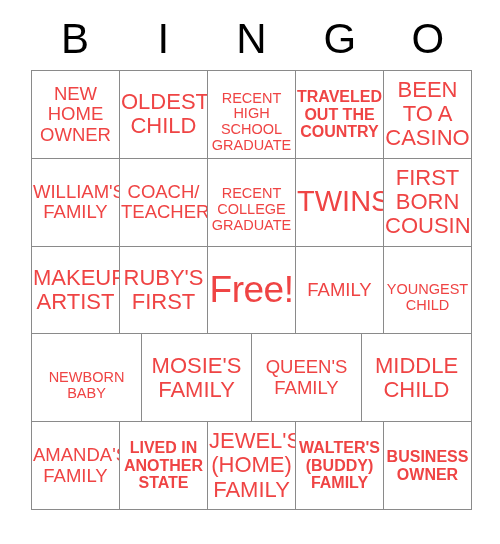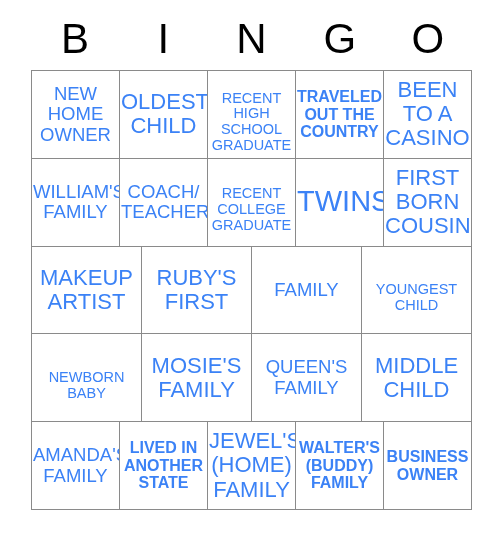--- a/index.html
+++ b/index.html
@@ -57,21 +57,21 @@
     align-items: center;
     justify-content: center;
     text-align: center;
     padding: 0 1px;
     overflow: hidden;
   }
   .cell-text {
     display: block;
     width: 100%;
     line-height: 1.1;
-    color: #3b82f6;
+    color: #ef4444;
     white-space: pre-line;
   }
   
   .fs-xs .cell-text { font-size: 14.5px; margin-top: 16px; }
   .fs-s  .cell-text { font-size: 16px; font-weight: bold; }
   .fs-m  .cell-text { font-size: 18.5px; }
   .fs-l  .cell-text { font-size: 22px; }
   .fs-xxl .cell-text { font-size: 29px; }
   .fs-free .cell-text { font-size: 37px; letter-spacing: -0.5px; }
 </style>
@@ -141,20 +141,23 @@
       </div>
       <div class="grid-row">
         <div class="cell fs-l">
           <span class="cell-text">MAKEUP
 ARTIST</span>
         </div>
         <div class="cell fs-l">
           <span class="cell-text">RUBY'S
 FIRST</span>
         </div>
+        <div class="cell fs-free">
+          <span class="cell-text">Free!</span>
+        </div>
         <div class="cell fs-m">
           <span class="cell-text">FAMILY</span>
         </div>
         <div class="cell fs-xs">
           <span class="cell-text">YOUNGEST
 CHILD</span>
         </div>
       </div>
       <div class="grid-row">
         <div class="cell fs-xs">

